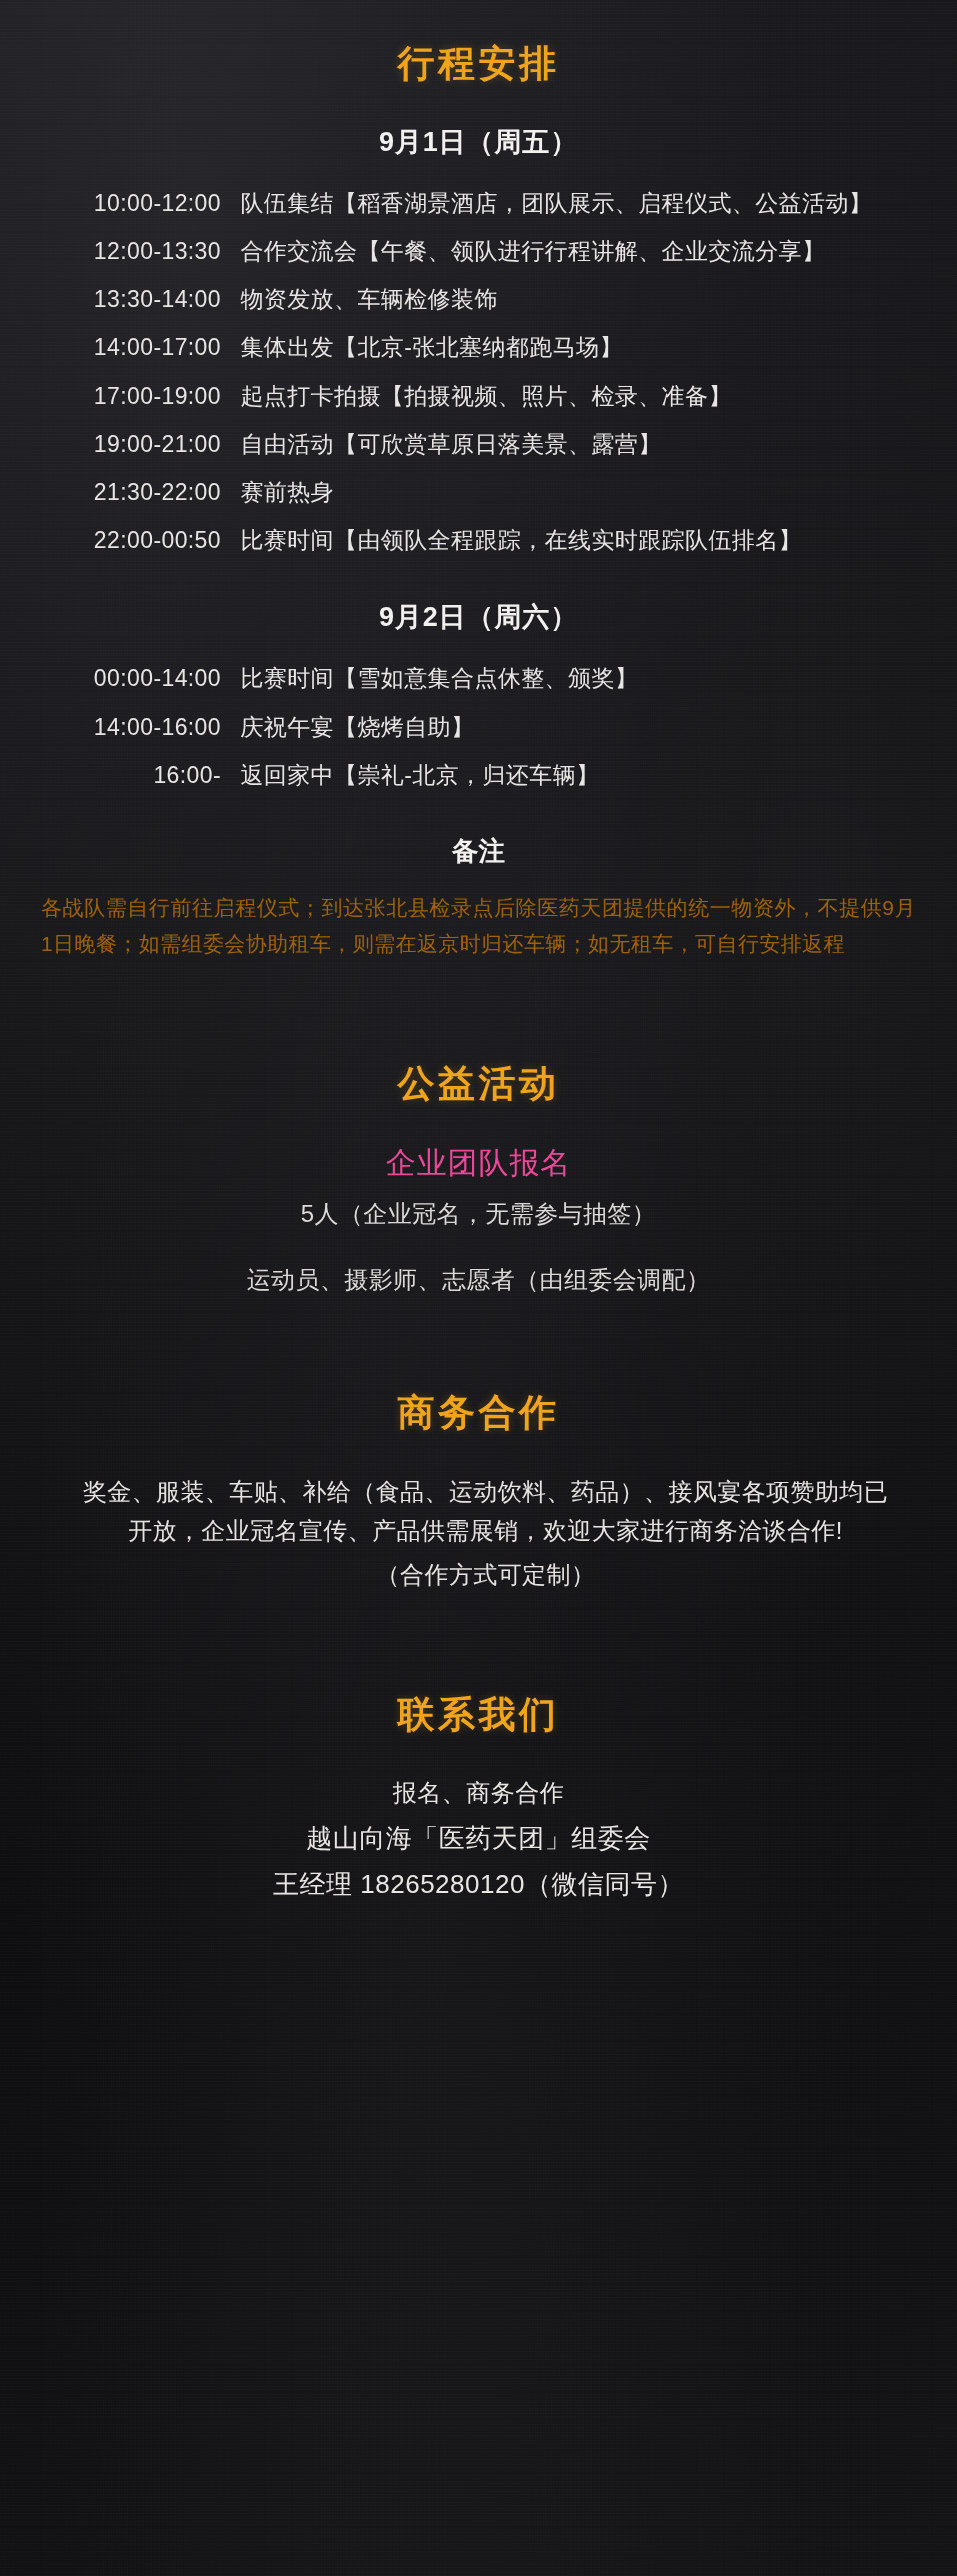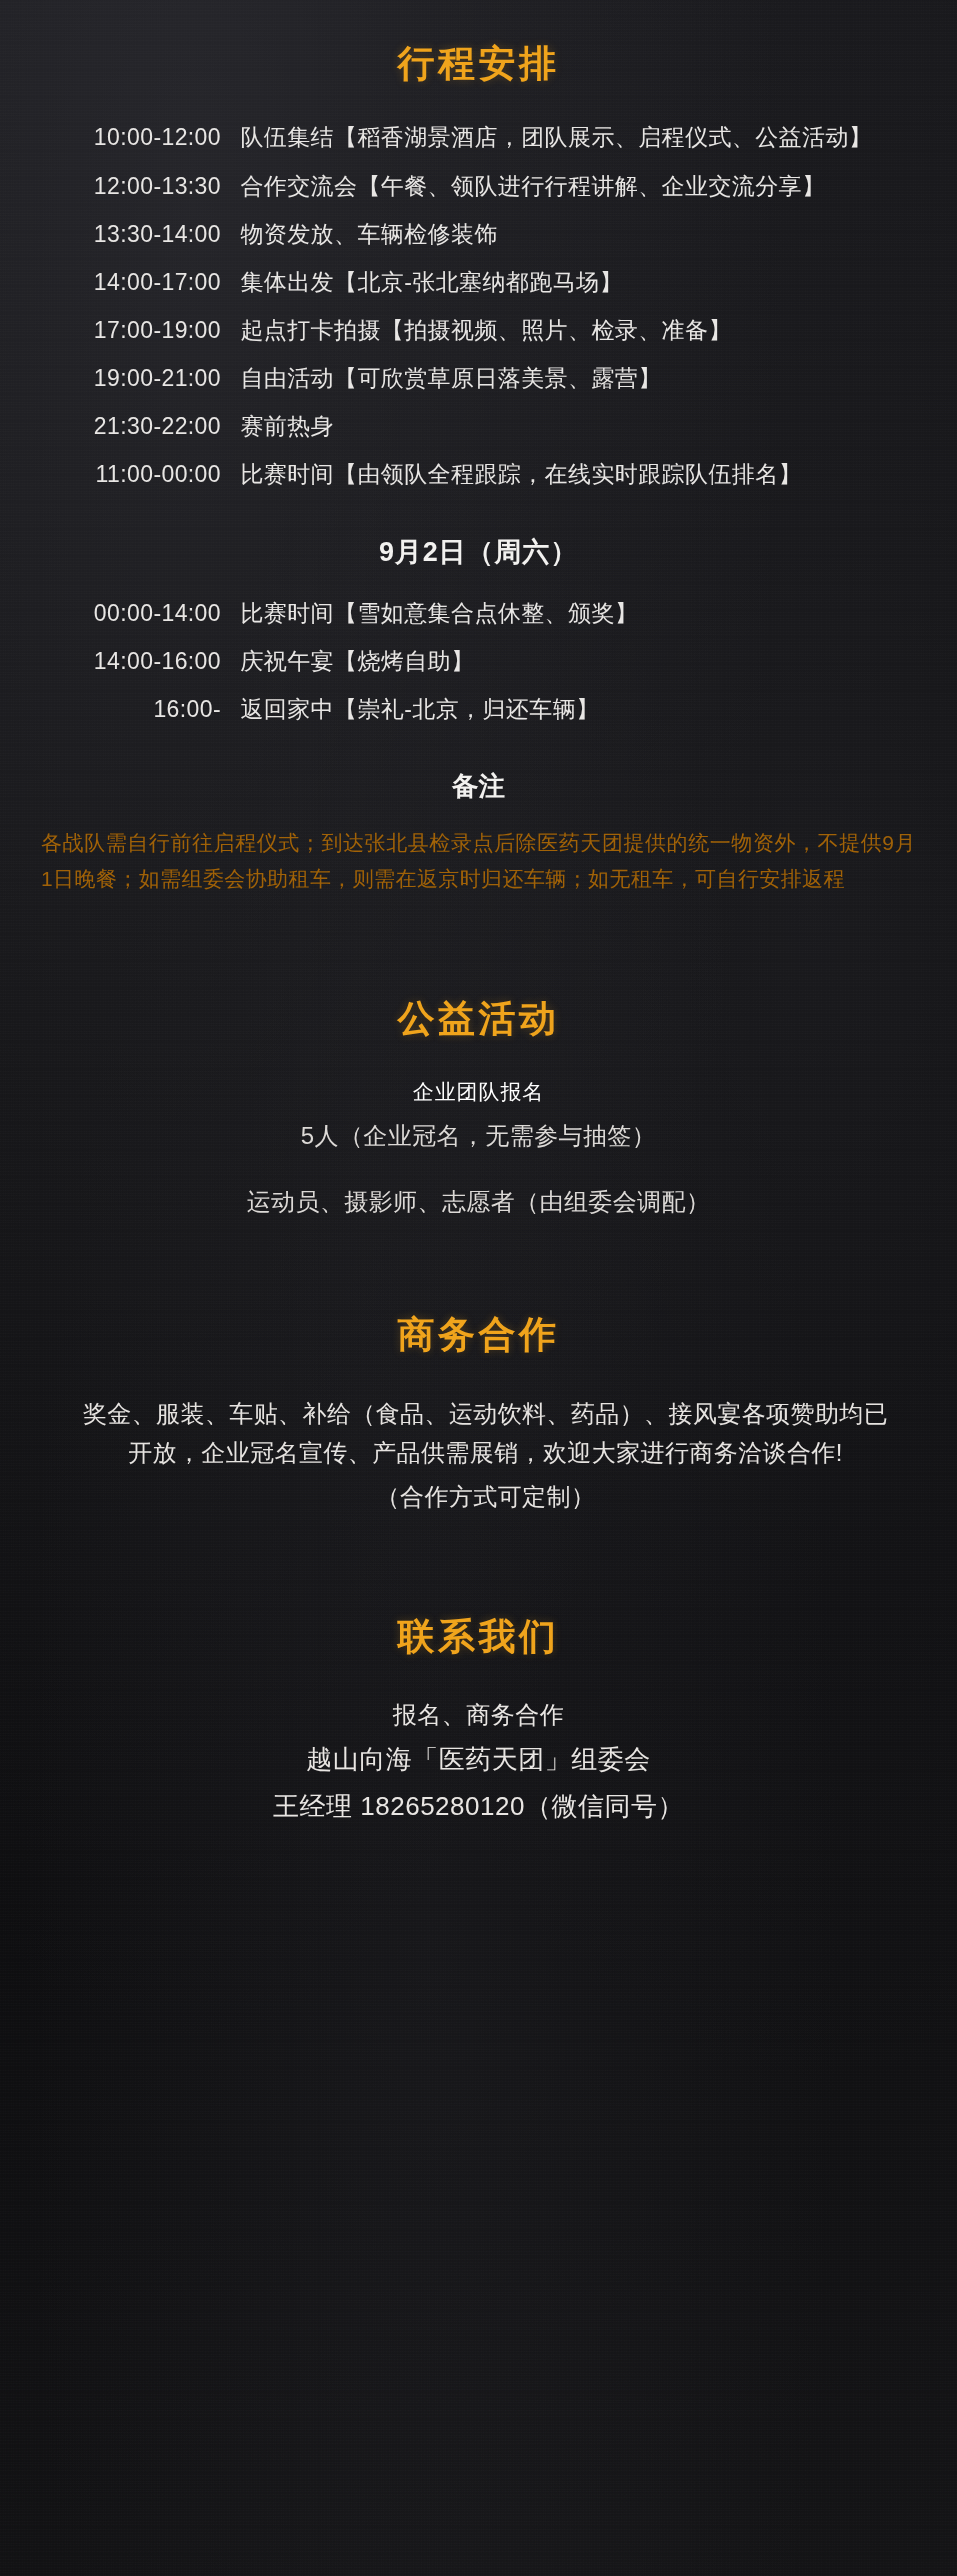--- a/index.html
+++ b/index.html
@@ -101,22 +101,22 @@
     letter-spacing: 0.4px;
     text-align: justify;
   }
 
   #title-join { margin-top: 97px; }
   #title-business { margin-top: 92px; }
   #title-contact { margin-top: 95px; }
 
   .join-block { margin-top: 34px; text-align: center; }
   .join-block .jb-title {
-    font-size: 21px;
-    color: #ffffff;
+    font-size: 30px;
+    color: #ec4899;
     letter-spacing: 0.9px;
   }
   .join-block .jb-sub {
     font-size: 24px;
     color: #dcd9d6;
     margin-top: 14px;
     letter-spacing: 0.4px;
   }
 
   .business-body {
@@ -148,20 +148,21 @@
 </head>
 <body>
 
 <div class="bg-texture"></div>
 <div class="bg-noise"></div>
 
 <div class="page">
 
   <h1 class="section-title" id="title-schedule">行程安排</h1>
 
+  <h2 class="date-heading">9月1日（周五）</h2>
 
   <table class="schedule-table">
     <tbody>
       <tr>
         <td class="time">10:00-12:00</td>
         <td class="desc">队伍集结【稻香湖景酒店，团队展示、启程仪式、公益活动】</td>
       </tr>
       <tr>
         <td class="time">12:00-13:30</td>
         <td class="desc">合作交流会【午餐、领队进行行程讲解、企业交流分享】</td>
@@ -180,21 +181,21 @@
       </tr>
       <tr>
         <td class="time">19:00-21:00</td>
         <td class="desc">自由活动【可欣赏草原日落美景、露营】</td>
       </tr>
       <tr>
         <td class="time">21:30-22:00</td>
         <td class="desc">赛前热身</td>
       </tr>
       <tr>
-        <td class="time">11:00-00:00</td>
+        <td class="time">22:00-00:50</td>
         <td class="desc">比赛时间【由领队全程跟踪，在线实时跟踪队伍排名】</td>
       </tr>
     </tbody>
   </table>
 
   <h2 class="date-heading">9月2日（周六）</h2>
 
   <table class="schedule-table">
     <tbody>
       <tr>

